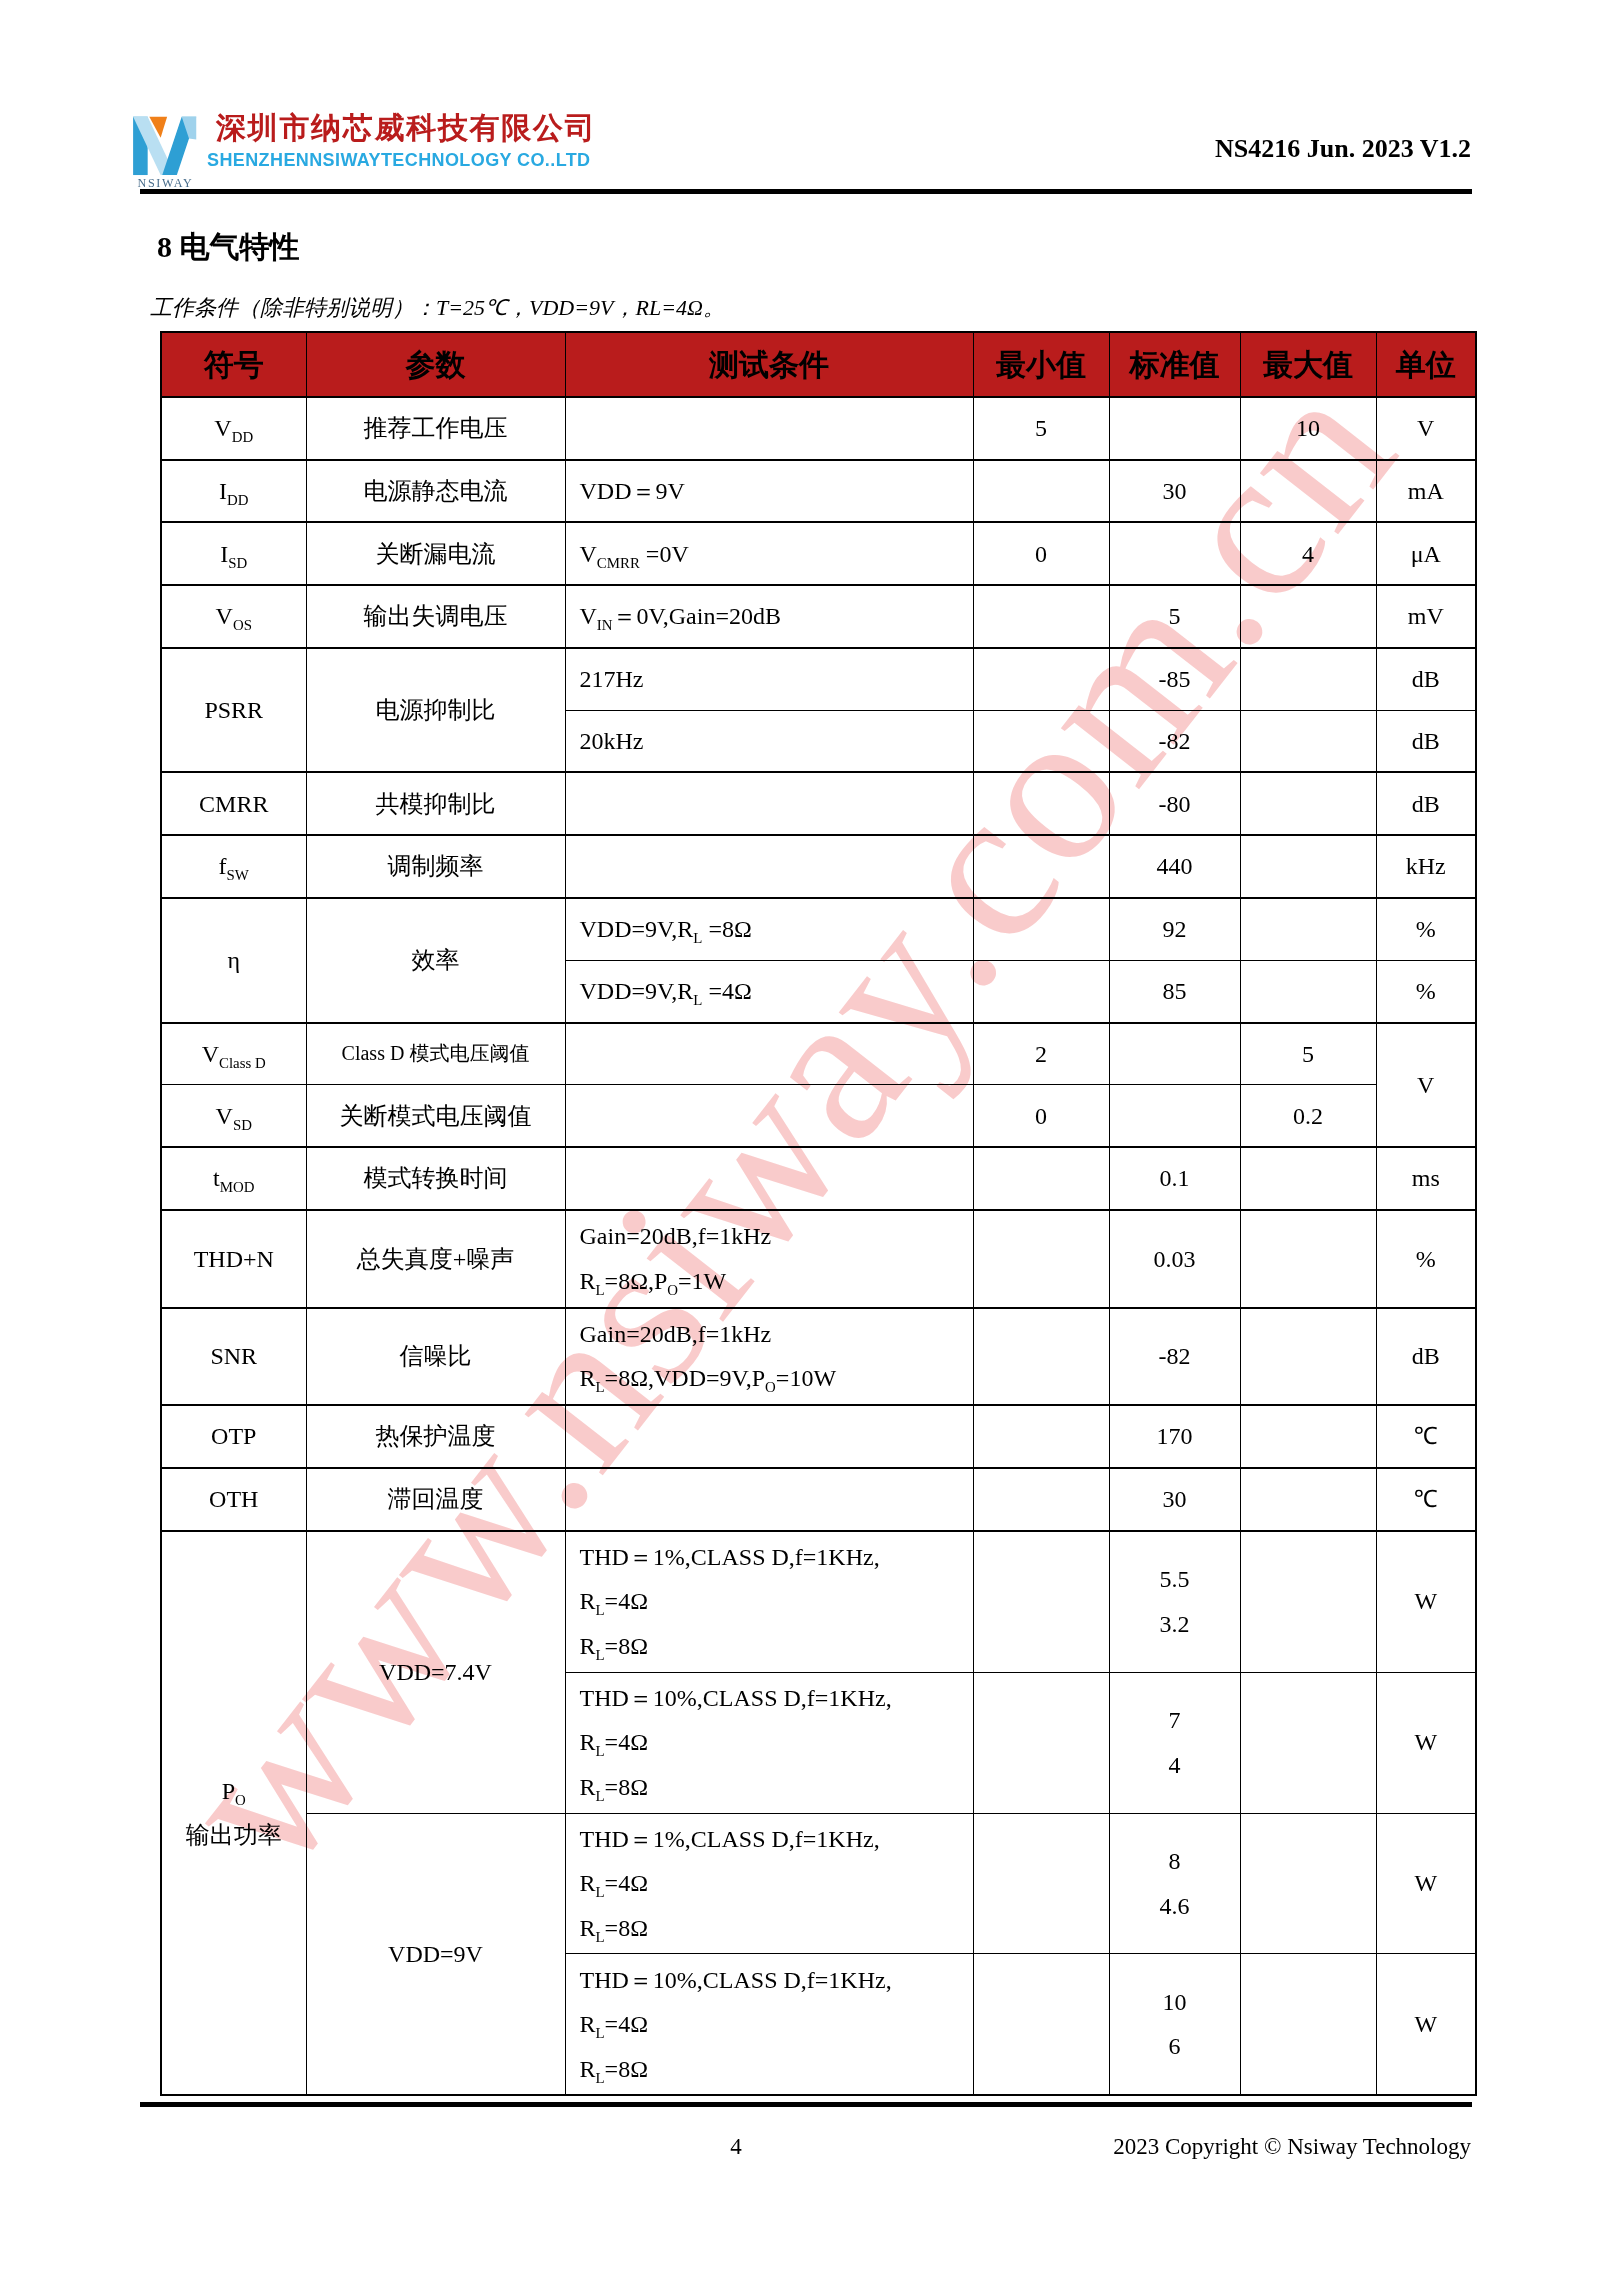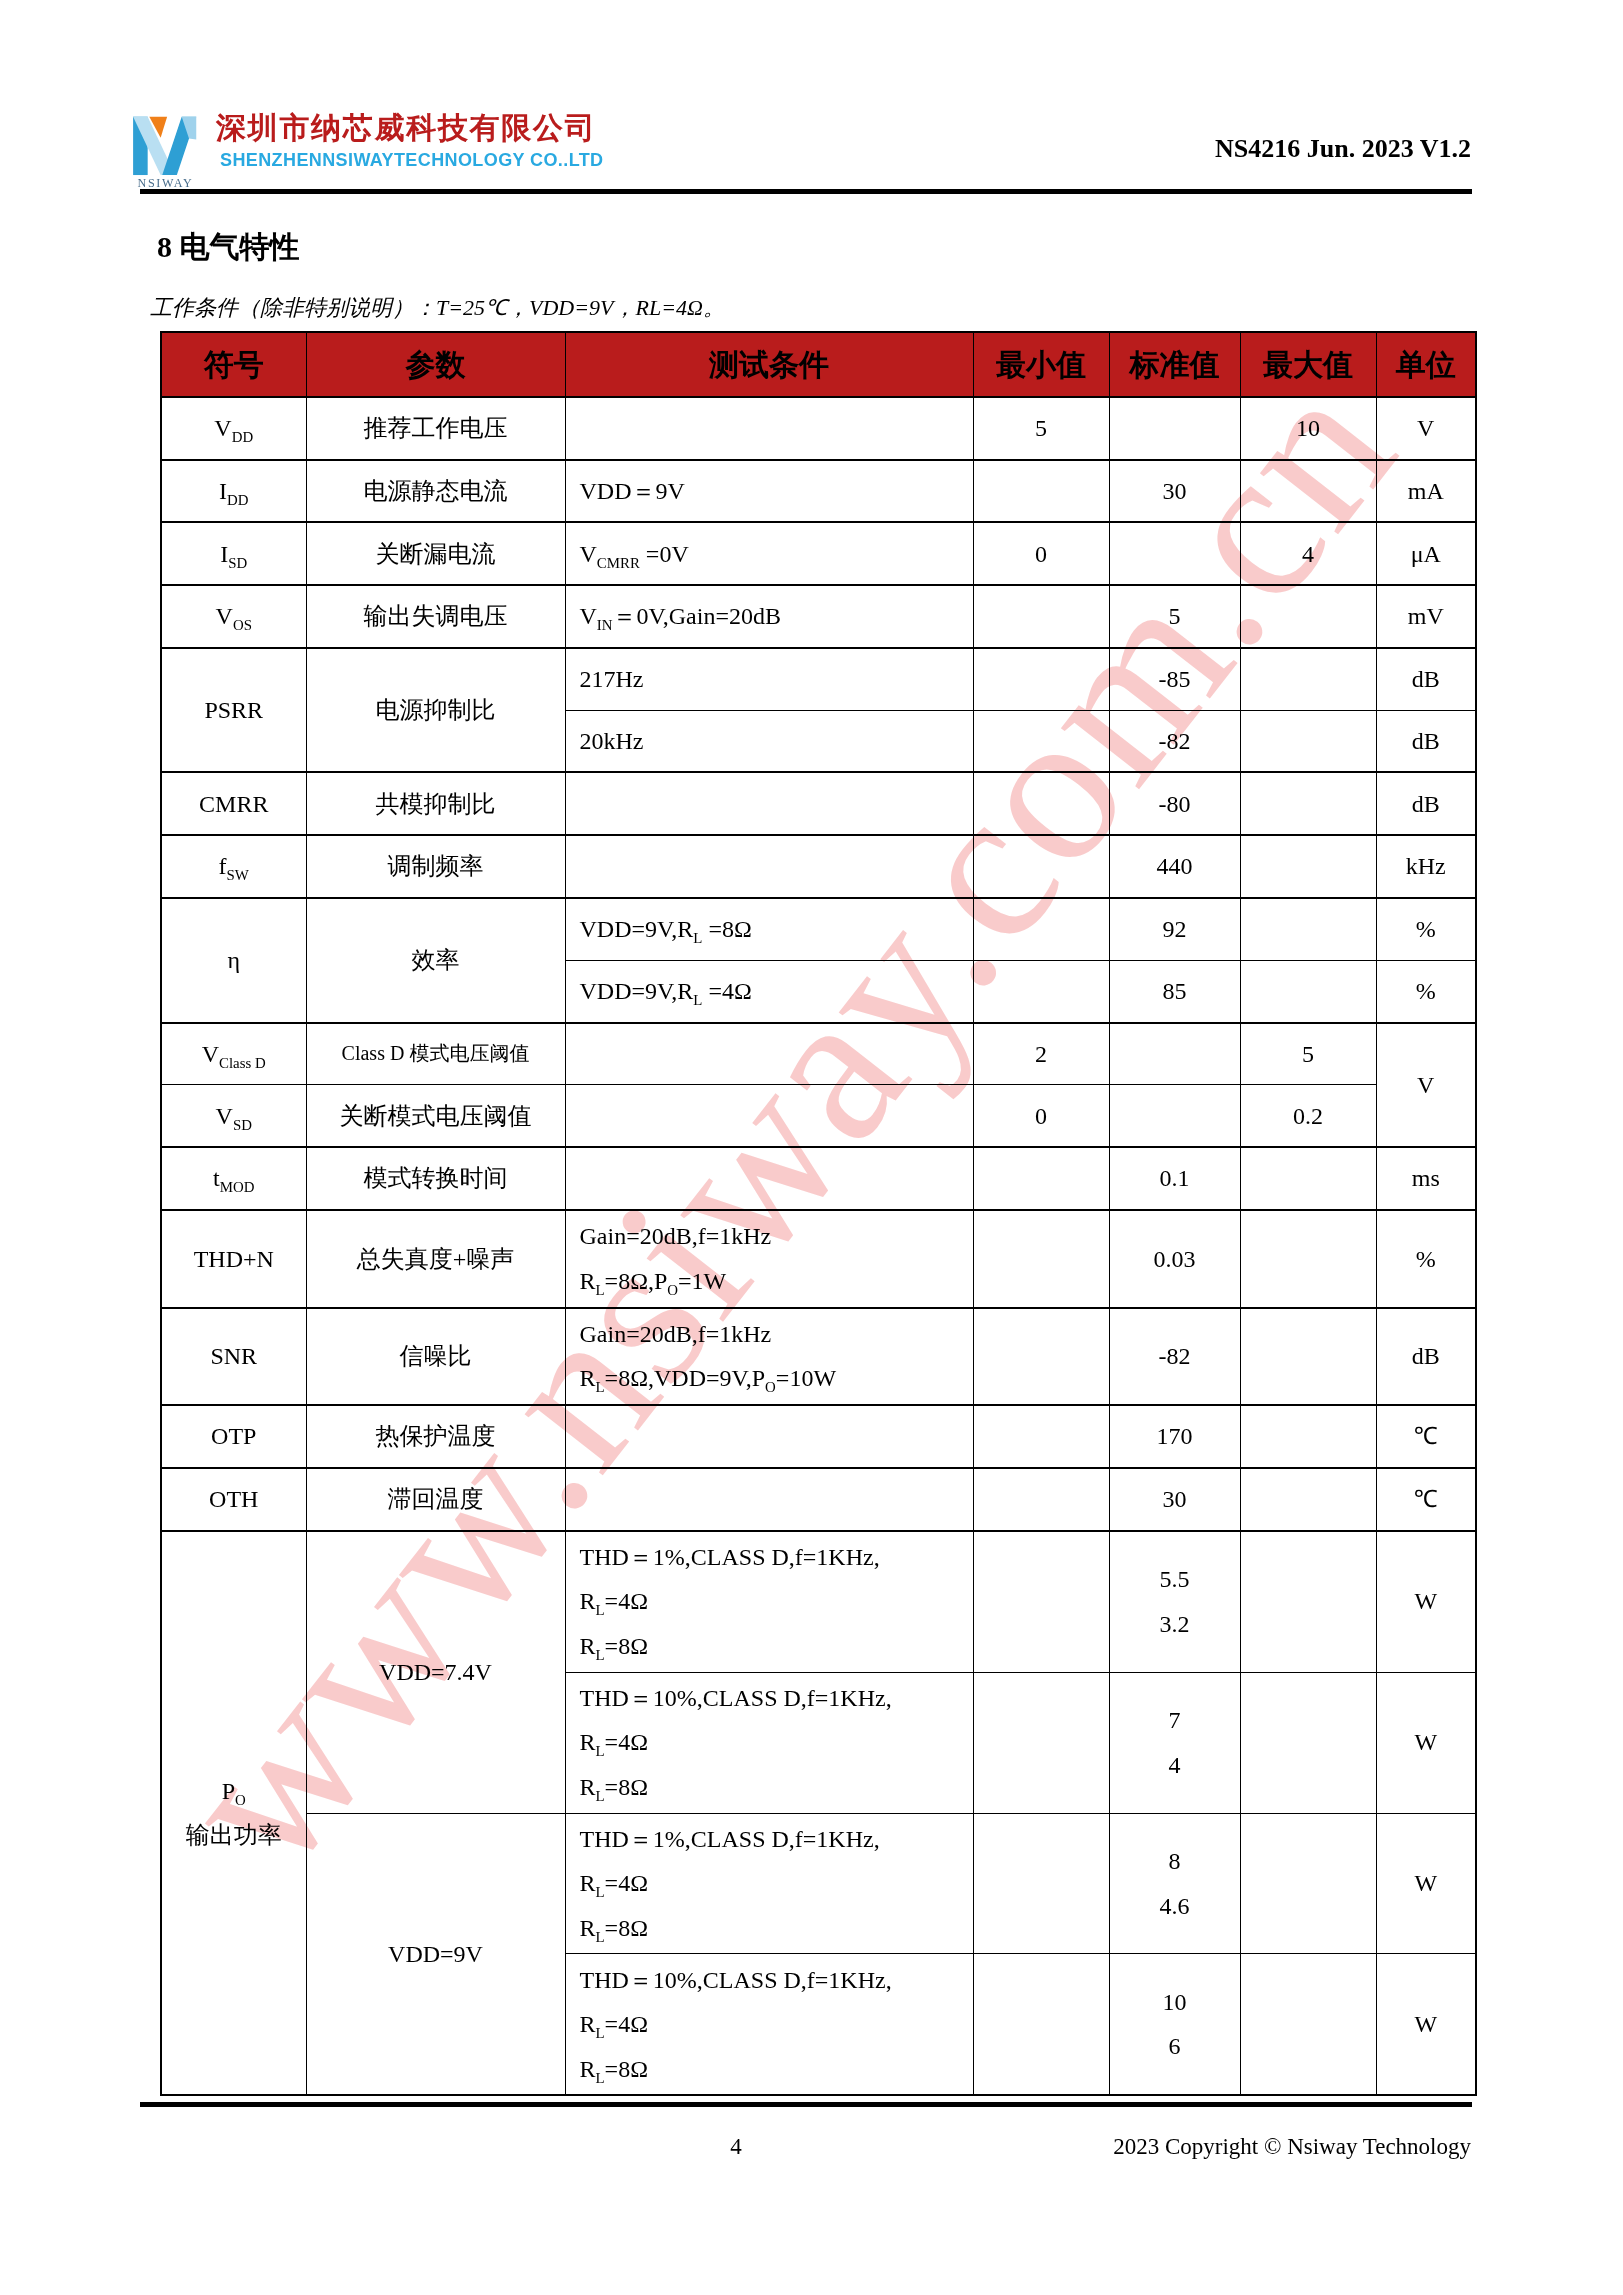--- a/index.html
+++ b/index.html
@@ -3,21 +3,21 @@
 <meta charset="utf-8">
 <style>
   html,body{margin:0;padding:0;background:#ffffff;}
   .page{position:relative;width:1623px;height:2295px;background:#fff;
         font-family:"Liberation Serif",serif;color:#000;overflow:hidden;}
 
   
   .logo-box{position:absolute;left:125px;top:107px;width:81px;height:81px;}
   .company-cn{position:absolute;left:216px;top:108px;font-family:"Liberation Sans",sans-serif;
               font-size:30px;font-weight:bold;letter-spacing:1.7px;}
-  .company-en{position:absolute;left:220px;top:150px;font-family:"Liberation Sans",sans-serif;
+  .company-en{position:absolute;left:207px;top:150px;font-family:"Liberation Sans",sans-serif;
               font-size:18px;font-weight:bold;letter-spacing:0.4px;}
   .doc-ref{position:absolute;right:152px;top:134px;font-size:26px;font-weight:bold;}
   .rule{position:absolute;left:140px;width:1332px;height:5px;background:#000;}
   .rule-top{top:189px;}
   .rule-bottom{top:2102px;}
 
   
   .sec-title{position:absolute;left:145px;top:227px;font-size:30px;font-weight:bold;margin-left:12px;}
   .work-cond{position:absolute;left:150px;top:291px;font-size:22px;font-style:italic;}
 

